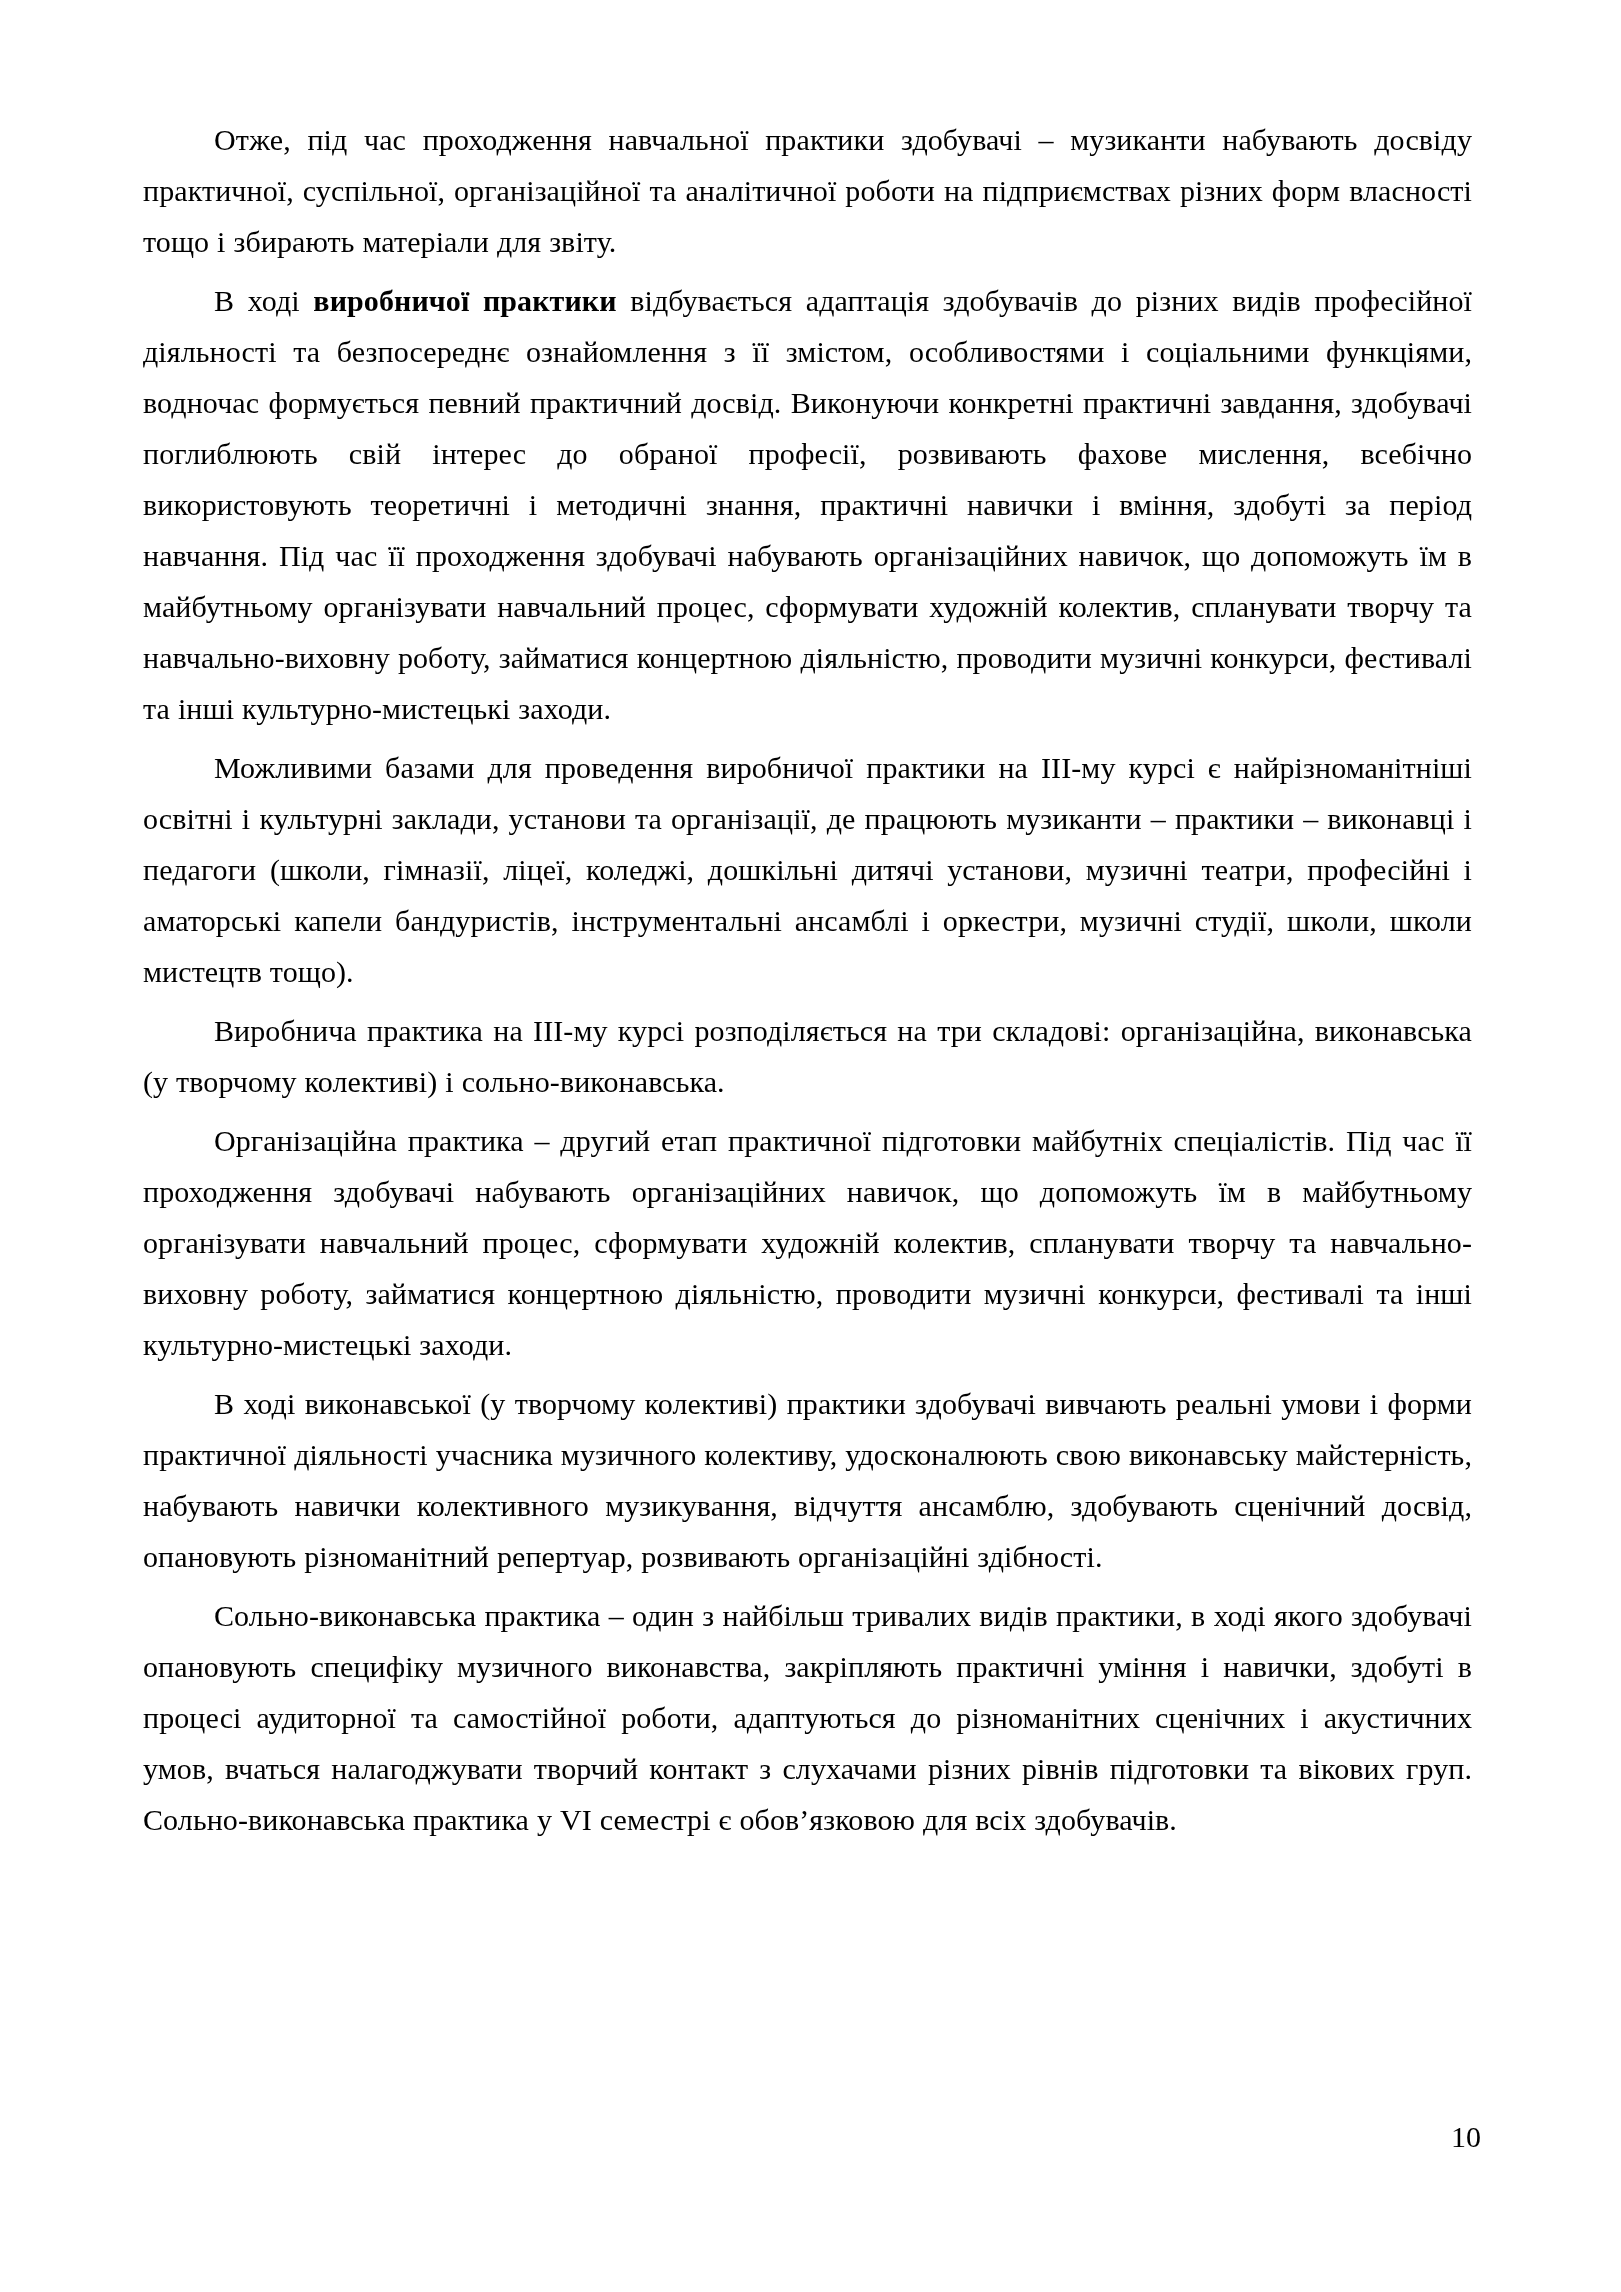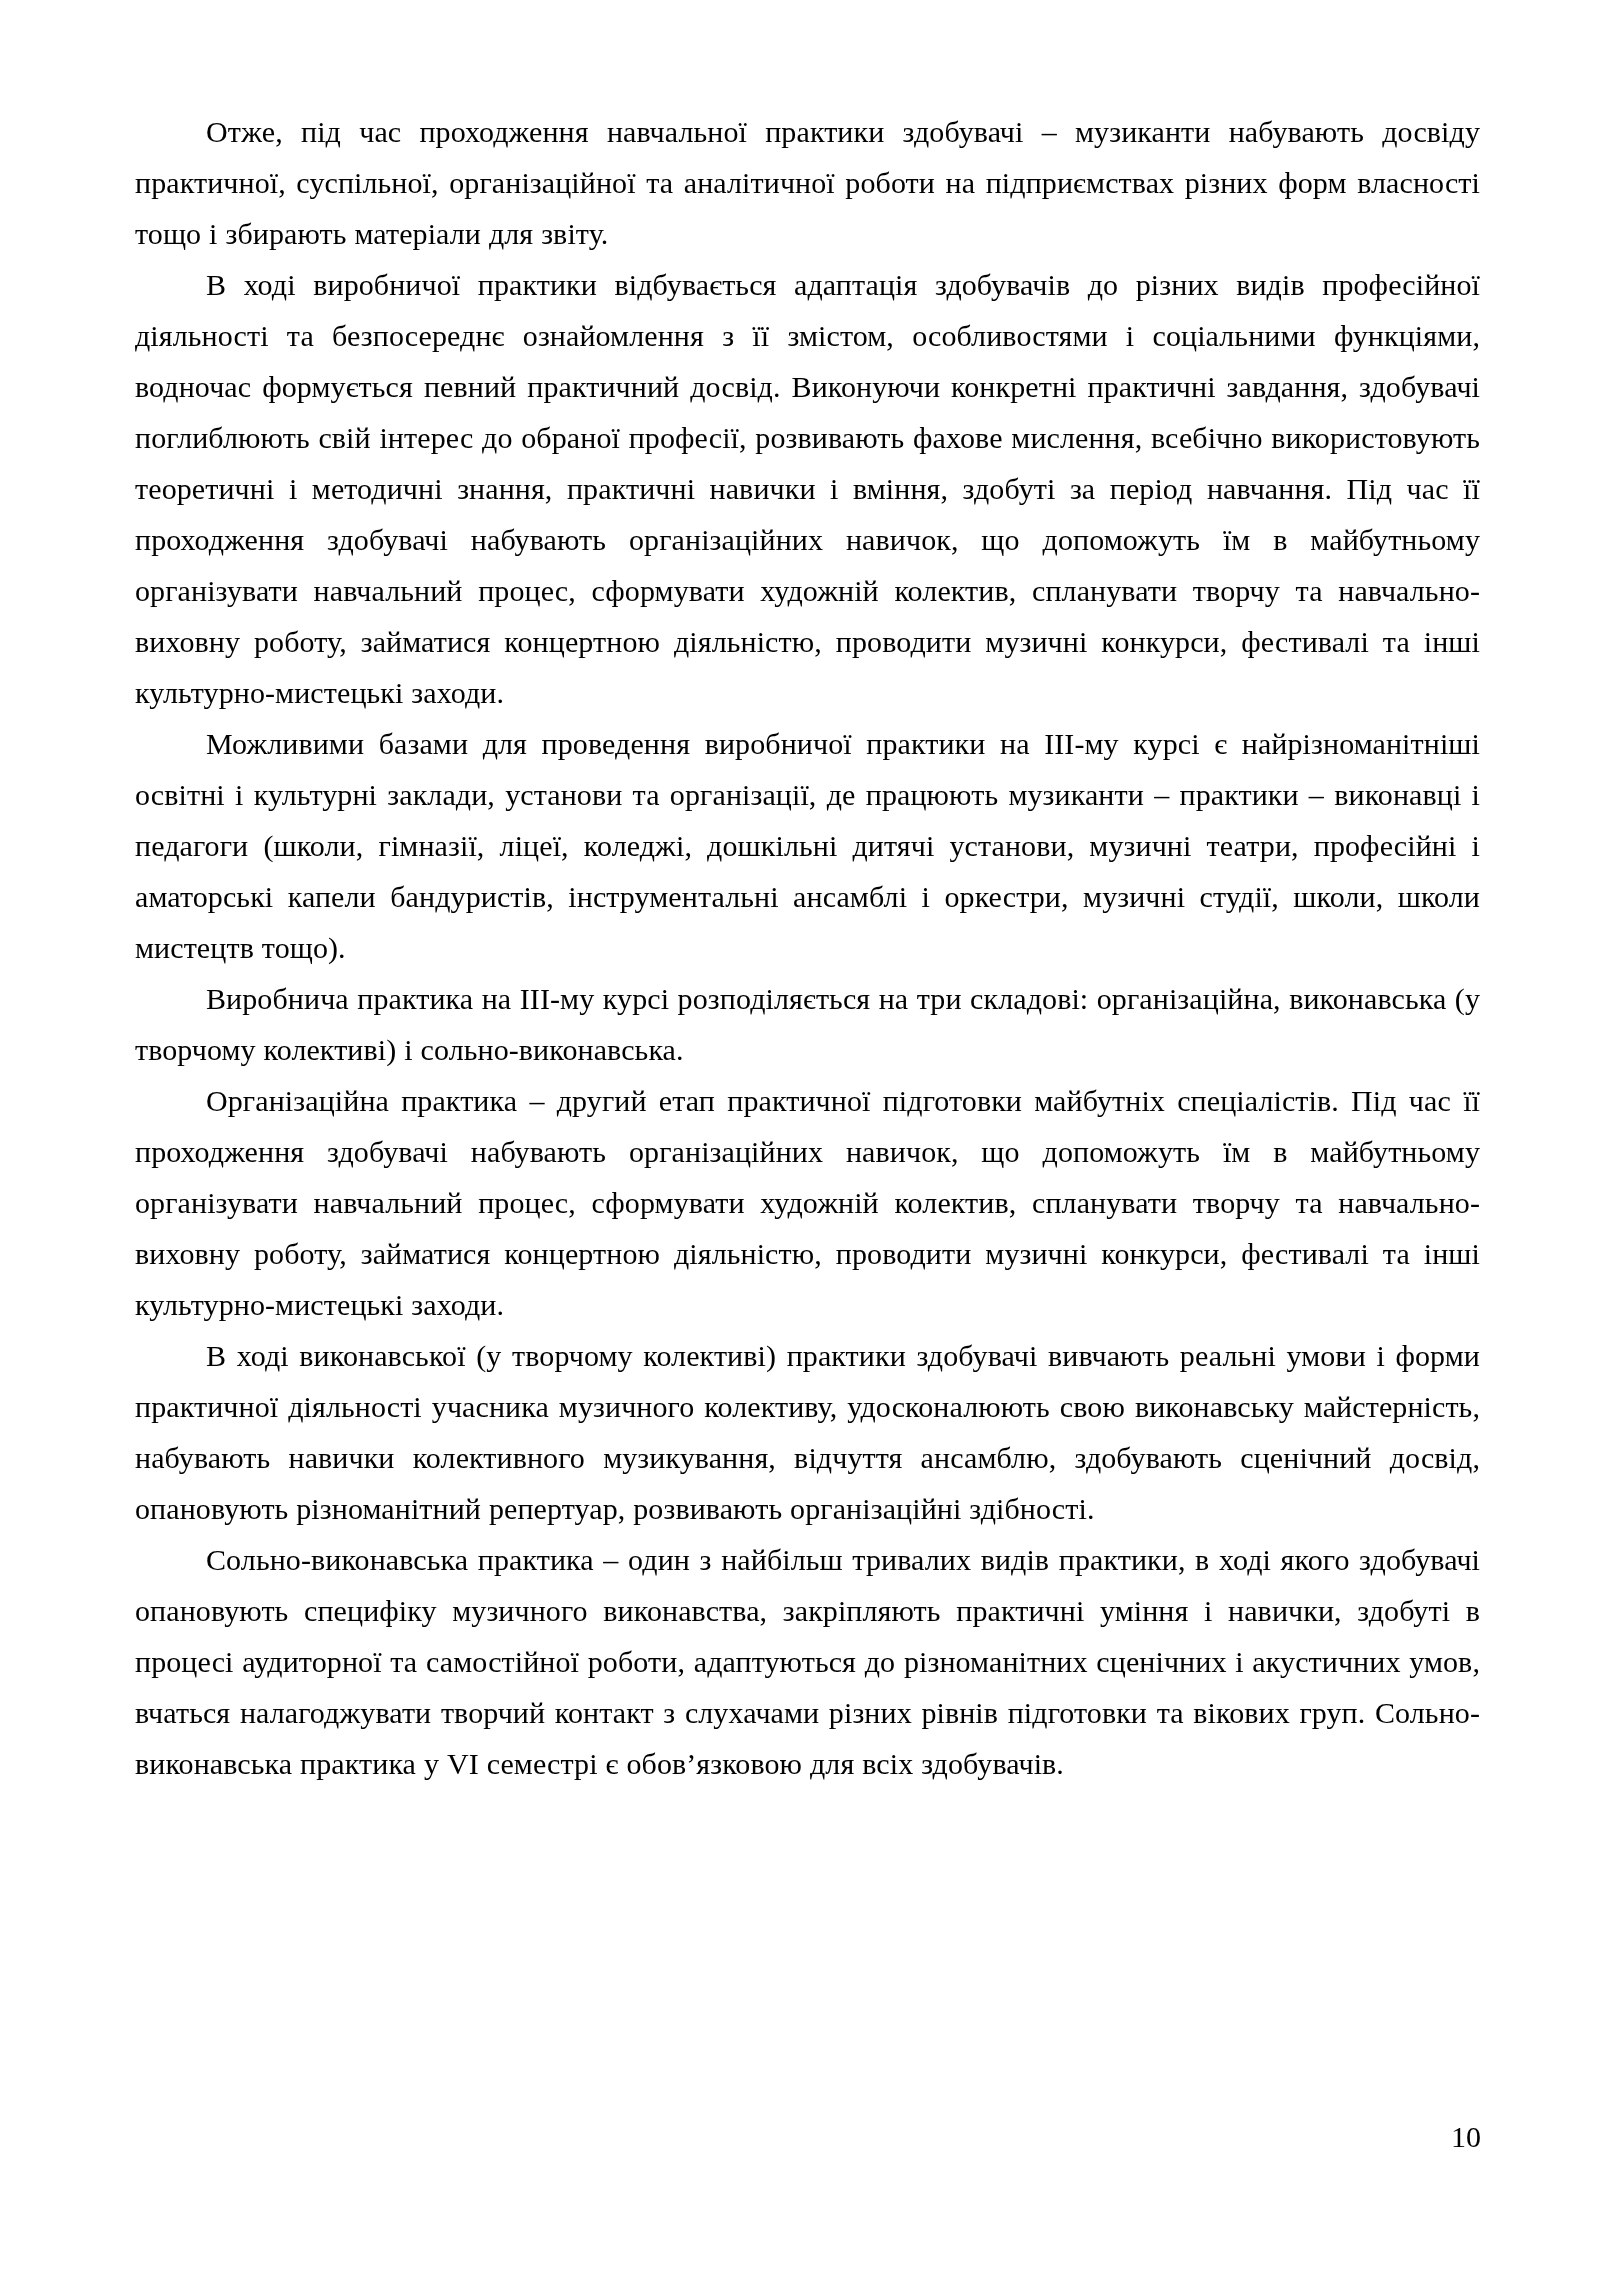--- a/index.html
+++ b/index.html
@@ -17,33 +17,33 @@
     font-family: "Liberation Serif", "DejaVu Serif", serif;
     color: #000000;
   }
   .content {
     position: absolute;
     left: 135px;
     top: 106px;
     width: 1345px;
   }
   p.body {
-    margin: 0;
+    margin: 8px;
     text-align: justify;
     text-indent: 71px;
     font-size: 30px;
     line-height: 51px;
     letter-spacing: 0.1px;
     word-spacing: 0.3px;
     hyphens: none;
   }
   p.body:last-child {
     
   }
-  .b { font-weight: normal; }
+  .b { font-weight: bold; }
   .i { }
   .page-number {
     position: absolute;
     right: 140px;
     top: 2122px;
     font-size: 30px;
     line-height: 1;
     font-family: "Liberation Serif", "DejaVu Serif", serif;
     color: #000000;
     text-align: right;

